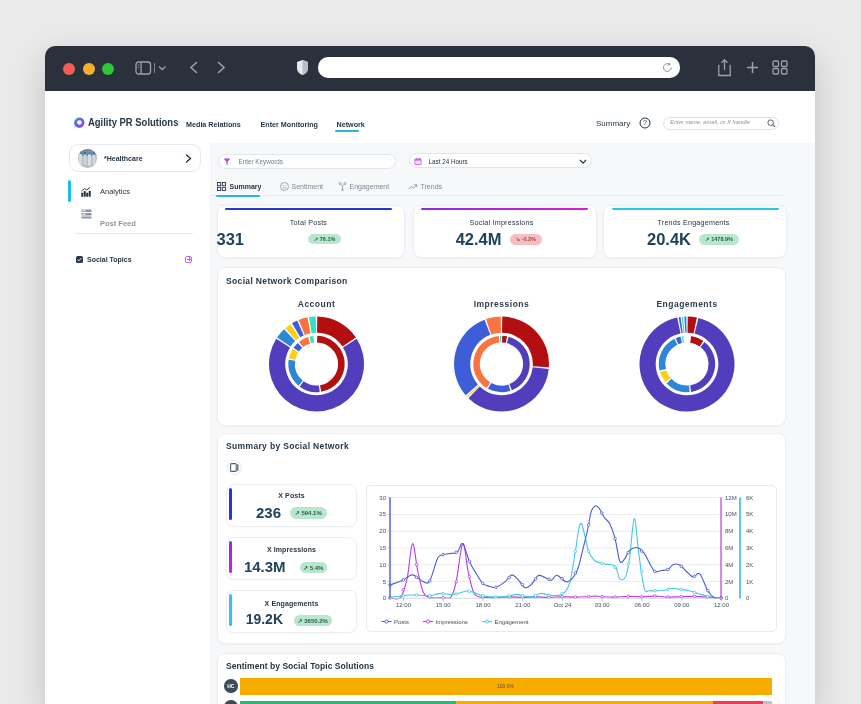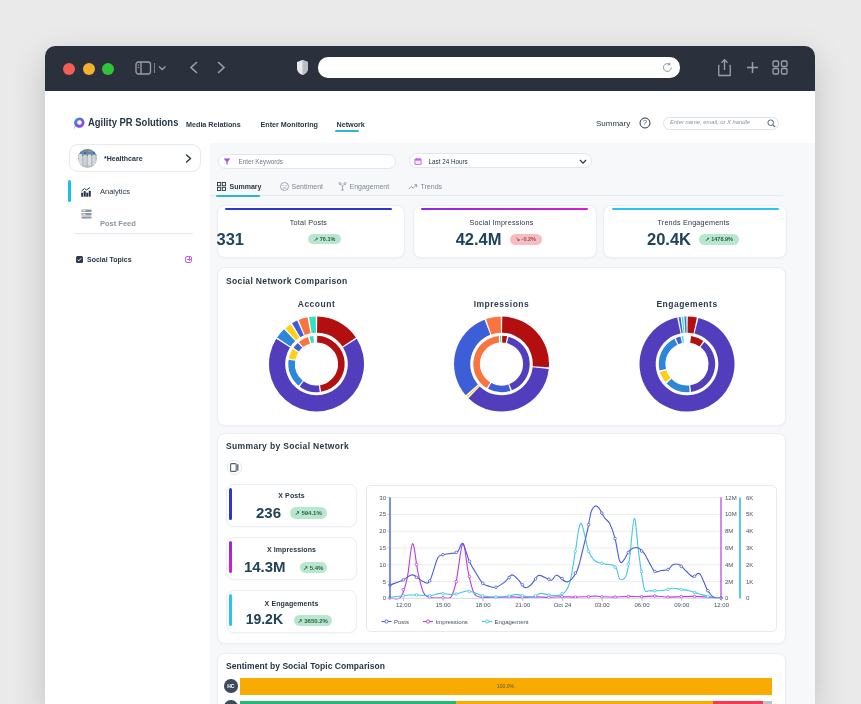--- a/index.html
+++ b/index.html
@@ -437,21 +437,21 @@
       <text x="28.0" y="138.8" font-size="6" fill="#43505e">Posts</text>
       <line x1="57" y1="136.5" x2="67" y2="136.5" stroke="#bb3be0" stroke-width="1.1"></line>
       <circle cx="62" cy="136.5" r="1.6" fill="white" stroke="#bb3be0" stroke-width="0.9"></circle>
       <text x="69.5" y="138.8" font-size="6" fill="#43505e">Impressions</text>
       <line x1="116" y1="136.5" x2="126" y2="136.5" stroke="#43c6e8" stroke-width="1.1"></line>
       <circle cx="121" cy="136.5" r="1.6" fill="white" stroke="#43c6e8" stroke-width="0.9"></circle>
       <text x="128.5" y="138.8" font-size="6" fill="#43505e">Engagement</text>
     </svg>
 
   <div class="card" style="left:217px;top:653px;width:569px;height:112px"></div>
-  <div class="bigtitle" style="left:226px;top:661px;letter-spacing:.05px">Sentiment by Social Topic Comparison</div>
+  <div class="bigtitle" style="left:226px;top:661px;letter-spacing:.05px">Sentiment by Social Topic Solutions</div>
   <div class="abs" style="left:224px;top:679px;width:13.5px;height:13.5px;border-radius:50%;background:#3d4a5c;color:#fff;font-size:5px;font-weight:bold;display:flex;align-items:center;justify-content:center">HC</div>
   <div class="abs" style="left:240px;top:677.5px;width:532px;height:17.5px;background:#f8ab00"></div>
   <div class="abs" style="left:497px;top:683px;font-size:5px;color:#5c5334">100.0%</div>
   <div class="abs" style="left:224px;top:700px;width:13.5px;height:13.5px;border-radius:50%;background:#3d4a5c"></div>
   <div class="abs" style="left:240px;top:700.5px;width:216px;height:17.5px;background:#25b877"></div>
   <div class="abs" style="left:456px;top:700.5px;width:257px;height:17.5px;background:#f8ab00"></div>
   <div class="abs" style="left:713px;top:700.5px;width:50px;height:17.5px;background:#f6394f"></div>
   <div class="abs" style="left:763px;top:700.5px;width:9px;height:17.5px;background:#bcc3cc"></div>
 </div>
 

